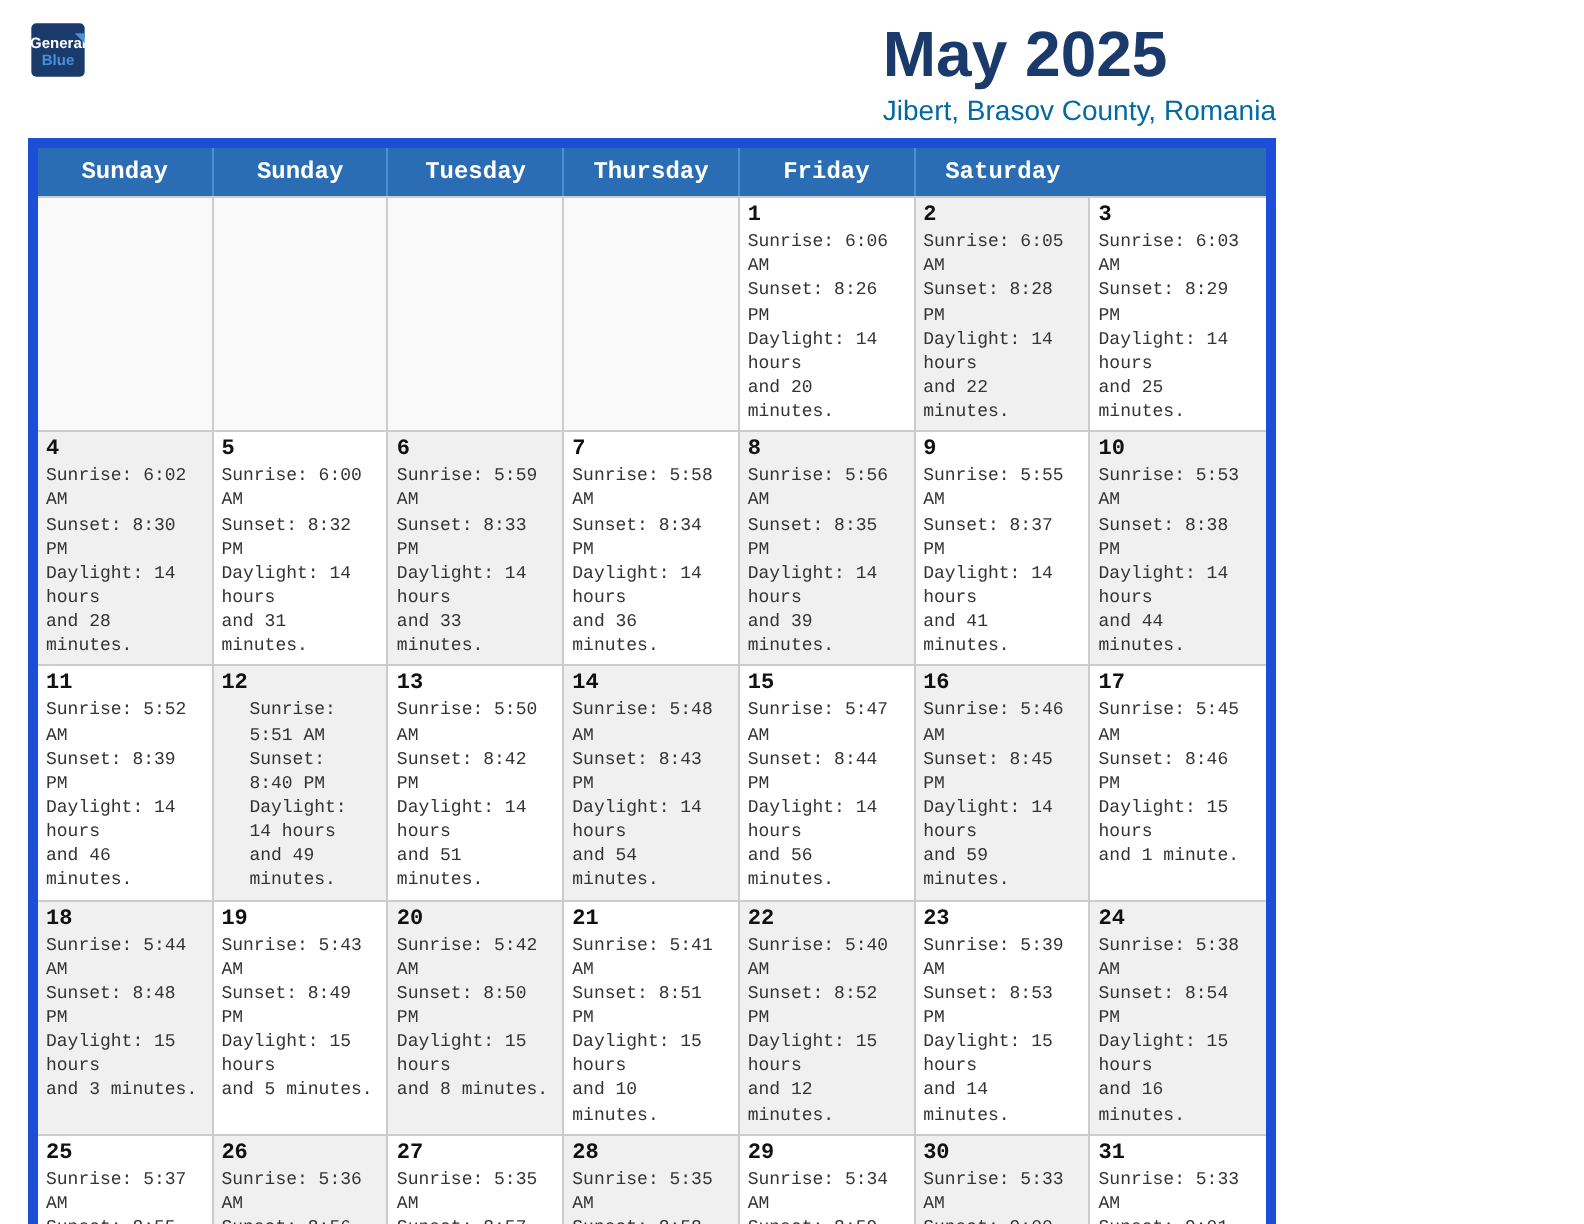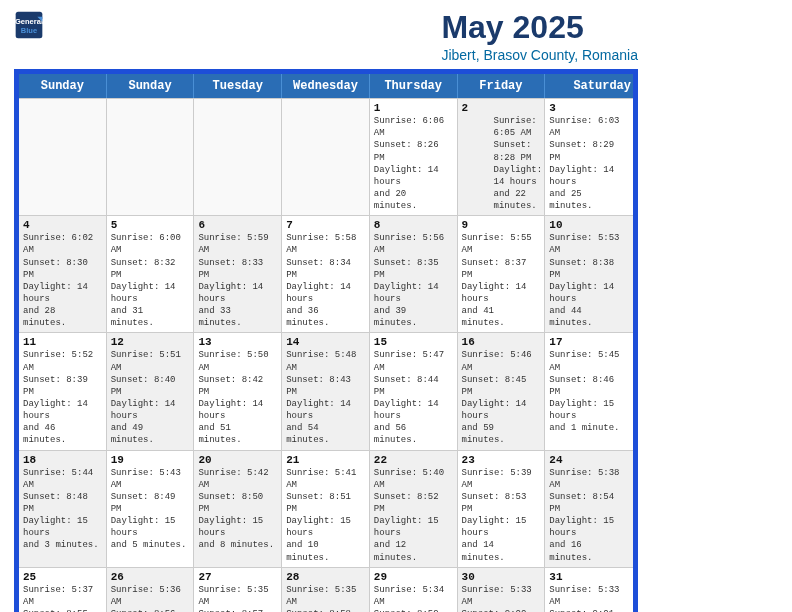--- a/index.html
+++ b/index.html
@@ -59,21 +59,21 @@
       background: #2a6db5;
     }
     .cal-header-cell {
       color: #fff;
       font-weight: bold;
       font-size: 12px;
       text-align: center;
       padding: 5px 2px;
       border-right: 1px solid #4a8fd5;
     }
-    .cal-header-cell:last-child { border-right: none; text-align: right; }
+    .cal-header-cell:last-child { border-right: none; }
     .cal-body {
       flex: 1;
       display: flex;
       flex-direction: column;
     }
     .cal-row {
       display: grid;
       grid-template-columns: repeat(7, 1fr);
       flex: 1;
       border-top: 1px solid #ccc;
@@ -125,41 +125,40 @@
       <div class="month-title">May 2025</div>
       <div class="subtitle">Jibert, Brasov County, Romania</div>
     </div>
   </div>
 
   <div class="calendar">
     <div class="cal-header" id="cal-header-row">
         <div class="cal-header-cell">Sunday</div>
         <div class="cal-header-cell">Sunday</div>
         <div class="cal-header-cell">Tuesday</div>
-        <div class="cal-header-cell">Wednesday</div>
         <div class="cal-header-cell">Thursday</div>
         <div class="cal-header-cell">Friday</div>
         <div class="cal-header-cell">Saturday</div>
       </div>
     <div class="cal-body" id="cal-body">
         <div class="cal-row">
           <div class="cal-cell empty"></div>
           <div class="cal-cell empty"></div>
           <div class="cal-cell empty"></div>
           <div class="cal-cell empty"></div>
           <div class="cal-cell">
             <div class="day-num">1</div>
             <div class="day-info" style="white-space: pre-line;">Sunrise: 6:06 AM
 Sunset: 8:26 PM
 Daylight: 14 hours
 and 20 minutes.</div>
           </div>
           <div class="cal-cell shaded">
             <div class="day-num">2</div>
-            <div class="day-info" style="white-space: pre-line; margin-left: 32px;">Sunrise: 6:05 AM
+            <div class="day-info" style="white-space: pre-line;">Sunrise: 6:05 AM
 Sunset: 8:28 PM
 Daylight: 14 hours
 and 22 minutes.</div>
           </div>
           <div class="cal-cell">
             <div class="day-num">3</div>
             <div class="day-info" style="white-space: pre-line;">Sunrise: 6:03 AM
 Sunset: 8:29 PM
 Daylight: 14 hours
 and 25 minutes.</div>
@@ -219,21 +218,21 @@
         <div class="cal-row">
           <div class="cal-cell">
             <div class="day-num">11</div>
             <div class="day-info" style="white-space: pre-line;">Sunrise: 5:52 AM
 Sunset: 8:39 PM
 Daylight: 14 hours
 and 46 minutes.</div>
           </div>
           <div class="cal-cell shaded">
             <div class="day-num">12</div>
-            <div class="day-info" style="white-space: pre-line;">Sunrise: 5:51 AM
+            <div class="day-info" style="white-space: pre-line; margin-left: 14px;">Sunrise: 5:51 AM
 Sunset: 8:40 PM
 Daylight: 14 hours
 and 49 minutes.</div>
           </div>
           <div class="cal-cell">
             <div class="day-num">13</div>
             <div class="day-info" style="white-space: pre-line;">Sunrise: 5:50 AM
 Sunset: 8:42 PM
 Daylight: 14 hours
 and 51 minutes.</div>

